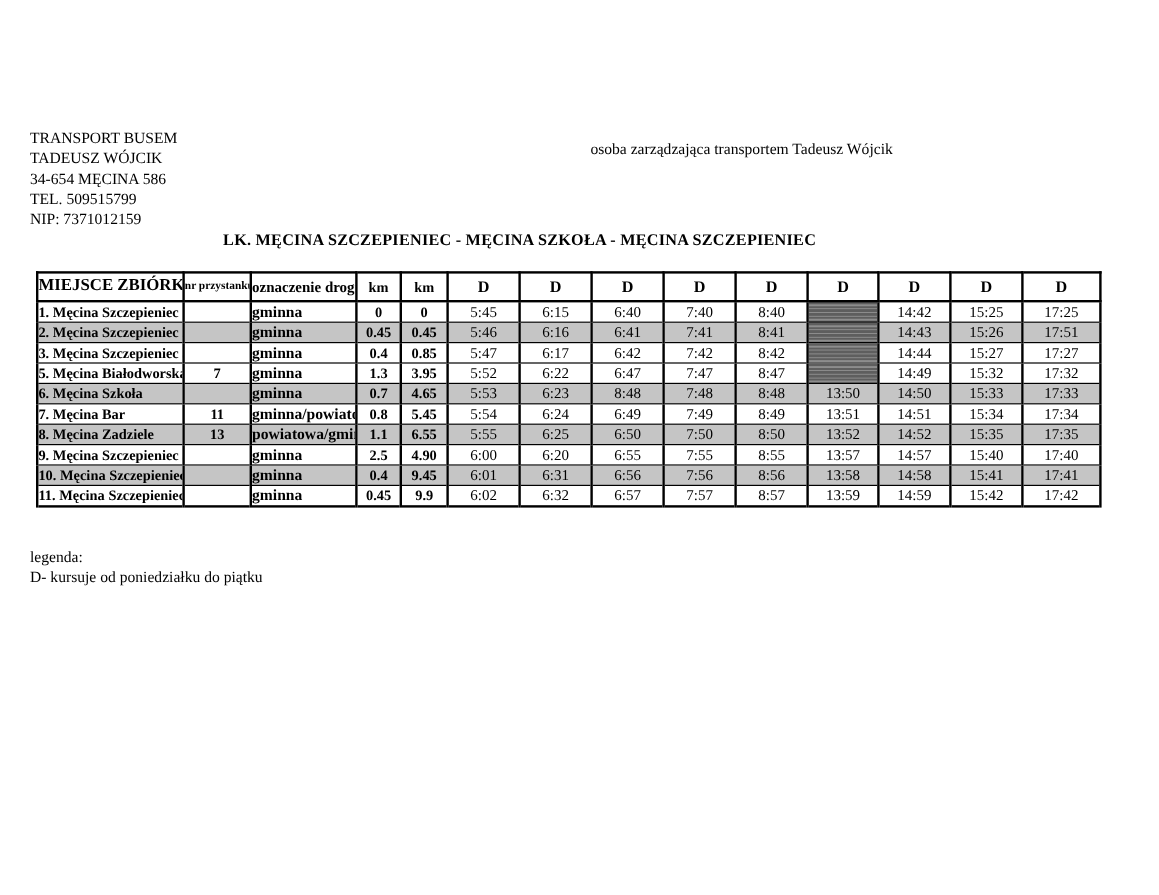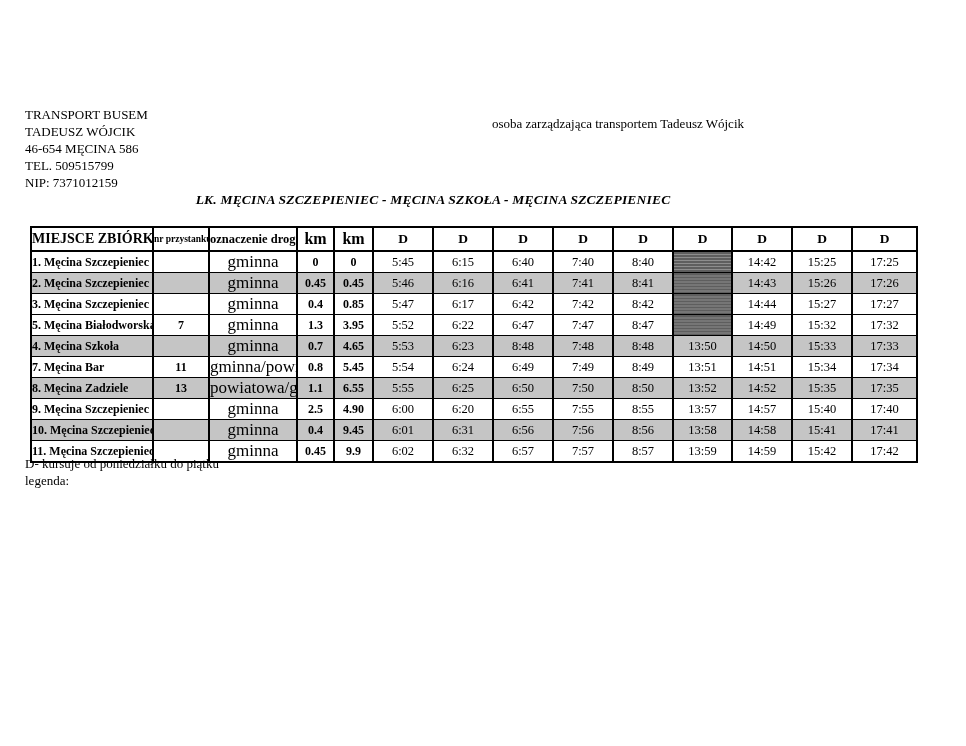--- a/index.html
+++ b/index.html
@@ -3,54 +3,54 @@
 <meta charset="utf-8">
 <style>
   html,body{margin:0;padding:0;}
   body{
     width:966px;height:746px;background:#ffffff;position:relative;
     font-family:"Liberation Serif", serif;color:#000;overflow:hidden;
   }
   .company-block{position:absolute;left:25px;top:106px;font-size:13px;line-height:17px;}
   .manager-block{position:absolute;left:492px;top:115px;font-size:13px;line-height:17px;text-align:center;}
   .doc-title{position:absolute;left:0;top:192px;width:866px;text-align:center;
-    font-size:13.5px;font-weight:bold;letter-spacing:.2px;font-style:italic;}
+    font-size:13.5px;font-weight:bold;letter-spacing:.2px;}
   .timetable-wrap{position:absolute;left:30px;top:226px;}
   table.timetable{border-collapse:collapse;table-layout:fixed;width:886px;background:#fff;}
   table.timetable td, table.timetable th{
     border-top:1px solid #000;border-bottom:1px solid #000;
     border-left:2px solid #000;border-right:2px solid #000;
     padding:0;overflow:hidden;white-space:nowrap;vertical-align:middle;
   }
   table.timetable{border:2px solid #000;}
   tr.head th{border:2px solid #000;height:22px;background:#fff;font-weight:bold;}
   th.h-place{font-size:14px;}
   th.h-stopno{font-size:9.5px;}
   th.h-road{font-size:12.5px;}
-  th.h-km{font-size:16px;}
+  th.h-km{font-size:12px;}
   th.h-d{font-size:13.5px;}
   tr.data-row{height:16px;}
   tr.data-row.shaded{background:#c5c5c5;}
   td.c-name{font-weight:bold;font-size:12px;text-align:left;padding-left:2px;line-height:14px;}
   td.c-stopno{font-weight:bold;font-size:12px;text-align:center;}
-  td.c-road{font-weight:normal;font-size:17px;text-align:center;}
+  td.c-road{font-weight:bold;font-size:13px;}
   td.c-km{font-weight:bold;font-size:12px;text-align:center;}
   td.c-time{font-size:12.5px;text-align:center;}
   td.c-time.dark{
     background:repeating-linear-gradient(180deg,#5e5e5e 0px,#5e5e5e 2px,#8d8d8d 2px,#8d8d8d 3px);
   }
   .legend-block{position:absolute;left:25px;top:455px;font-size:13px;line-height:17px;}
 </style>
 </head>
 <body>
 
 <div class="company-block">
     <div>TRANSPORT BUSEM</div>
     <div>TADEUSZ WÓJCIK</div>
-    <div>46-654 MĘCINA 586</div>
+    <div>34-654 MĘCINA 586</div>
     <div>TEL. 509515799</div>
     <div>NIP: 7371012159</div>
   </div>
 
 <div class="manager-block">
     <div>osoba zarządzająca transportem Tadeusz Wójcik</div>
   </div>
 
 <div class="doc-title">LK. MĘCINA SZCZEPIENIEC - MĘCINA SZKOŁA - MĘCINA SZCZEPIENIEC</div>
 
@@ -114,21 +114,21 @@
           <td class="c-km">0.45</td>
           <td class="c-km">0.45</td>
           <td class="c-time">5:46</td>
           <td class="c-time">6:16</td>
           <td class="c-time">6:41</td>
           <td class="c-time">7:41</td>
           <td class="c-time">8:41</td>
           <td class="c-time dark"></td>
           <td class="c-time">14:43</td>
           <td class="c-time">15:26</td>
-          <td class="c-time">17:26</td>
+          <td class="c-time">17:51</td>
         </tr>
         <tr class="data-row">
           <td class="c-name">3. Męcina Szczepieniec 3</td>
           <td class="c-stopno"></td>
           <td class="c-road">gminna</td>
           <td class="c-km">0.4</td>
           <td class="c-km">0.85</td>
           <td class="c-time">5:47</td>
           <td class="c-time">6:17</td>
           <td class="c-time">6:42</td>
@@ -149,21 +149,21 @@
           <td class="c-time">6:22</td>
           <td class="c-time">6:47</td>
           <td class="c-time">7:47</td>
           <td class="c-time">8:47</td>
           <td class="c-time dark"></td>
           <td class="c-time">14:49</td>
           <td class="c-time">15:32</td>
           <td class="c-time">17:32</td>
         </tr>
         <tr class="data-row shaded">
-          <td class="c-name">4. Męcina Szkoła</td>
+          <td class="c-name">6. Męcina Szkoła</td>
           <td class="c-stopno"></td>
           <td class="c-road">gminna</td>
           <td class="c-km">0.7</td>
           <td class="c-km">4.65</td>
           <td class="c-time">5:53</td>
           <td class="c-time">6:23</td>
           <td class="c-time">8:48</td>
           <td class="c-time">7:48</td>
           <td class="c-time">8:48</td>
           <td class="c-time">13:50</td>
@@ -249,15 +249,15 @@
           <td class="c-time">13:59</td>
           <td class="c-time">14:59</td>
           <td class="c-time">15:42</td>
           <td class="c-time">17:42</td>
         </tr>
       </tbody>
   </table>
 </div>
 
 <div class="legend-block">
+    <div>legenda:</div>
     <div>D- kursuje od poniedziałku do piątku</div>
-    <div>legenda:</div>
   </div>
 
 </body></html>

